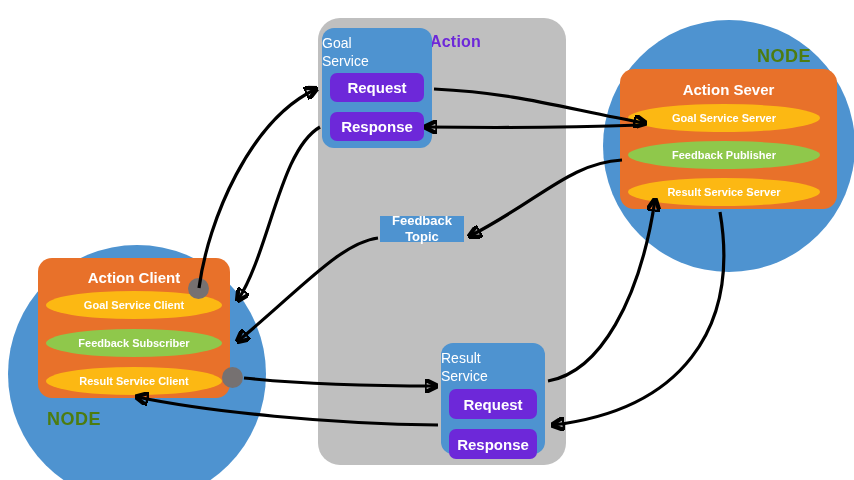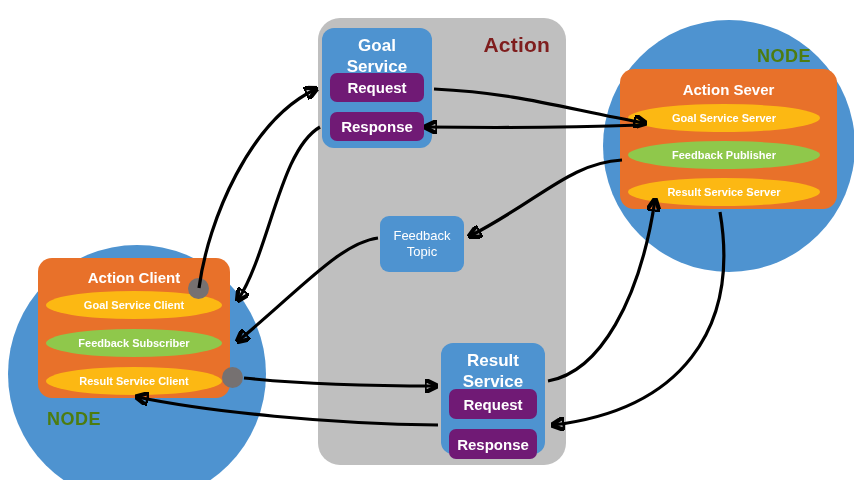--- a/index.html
+++ b/index.html
@@ -10,21 +10,21 @@
   }
   #stage{position:absolute;inset:0;width:854px;height:480px;}
 
   
   .action-box{
     position:absolute;left:318px;top:18px;width:248px;height:447px;
     background:#bfbfbf;border-radius:22px;
   }
   .action-title{
     position:absolute;left:430px;top:33px;width:120px;
-    text-align:right;color:#7f1d1d;font-weight:bold;font-size:21px;
+    text-align:left;color:#6d28d9;font-weight:bold;font-size:16px;
     letter-spacing:.2px;
   }
 
   
   .node-circle{position:absolute;border-radius:50%;background:#4e93d0;}
   #node-client{left:8px;top:245px;width:258px;height:258px;}
   #node-server{left:603px;top:20px;width:252px;height:252px;}
 
   .node-label{
     position:absolute;color:#4d7c0f;font-weight:bold;font-size:18px;
@@ -64,42 +64,42 @@
   #server-pill-0{top:35px;}
   #server-pill-1{top:72px;}
   #server-pill-2{top:109px;}
 
   
   .svc-box{position:absolute;background:#4e93d0;border-radius:12px;}
   #goal-service{left:322px;top:28px;width:110px;height:120px;}
   #result-service{left:441px;top:343px;width:104px;height:111px;}
 
   .svc-title{
-    position:absolute;left:0;width:100%;text-align:center;
-    color:#ffffff;font-weight:bold;font-size:17px;line-height:1.25;
+    position:absolute;left:0;width:100%;text-align:left;
+    color:#ffffff;font-weight:normal;font-size:14px;line-height:1.25;
   }
   #goal-service .svc-title{top:7px;}
   #result-service .svc-title{top:7px;}
 
   .purple{
-    position:absolute;background:#701a75;border-radius:7px;
+    position:absolute;background:#6d28d9;border-radius:7px;
     display:flex;align-items:center;justify-content:center;
     color:#ffffff;font-weight:bold;font-size:15px;
   }
   #goal-request{left:8px;top:45px;width:94px;height:29px;}
   #goal-response{left:8px;top:84px;width:94px;height:29px;}
   #result-request{left:8px;top:46px;width:88px;height:30px;}
   #result-response{left:8px;top:86px;width:88px;height:30px;}
 
   
   #feedback-topic{
-    position:absolute;left:380px;top:216px;width:84px;height:56px;
-    background:#4e93d0;border-radius:9px;
+    position:absolute;left:380px;top:216px;width:84px;height:26px;
+    background:#4e93d0;border-radius:0;
     display:flex;align-items:center;justify-content:center;
-    color:#ffffff;font-weight:normal;font-size:13px;text-align:center;
+    color:#ffffff;font-weight:bold;font-size:13px;text-align:center;
     line-height:1.2;
   }
 
   
   .conn-dot{position:absolute;width:21px;height:21px;border-radius:50%;
     background:#767171;}
   #dot-goal{left:188px;top:278px;}
   #dot-result{left:222px;top:367px;}
 
   

